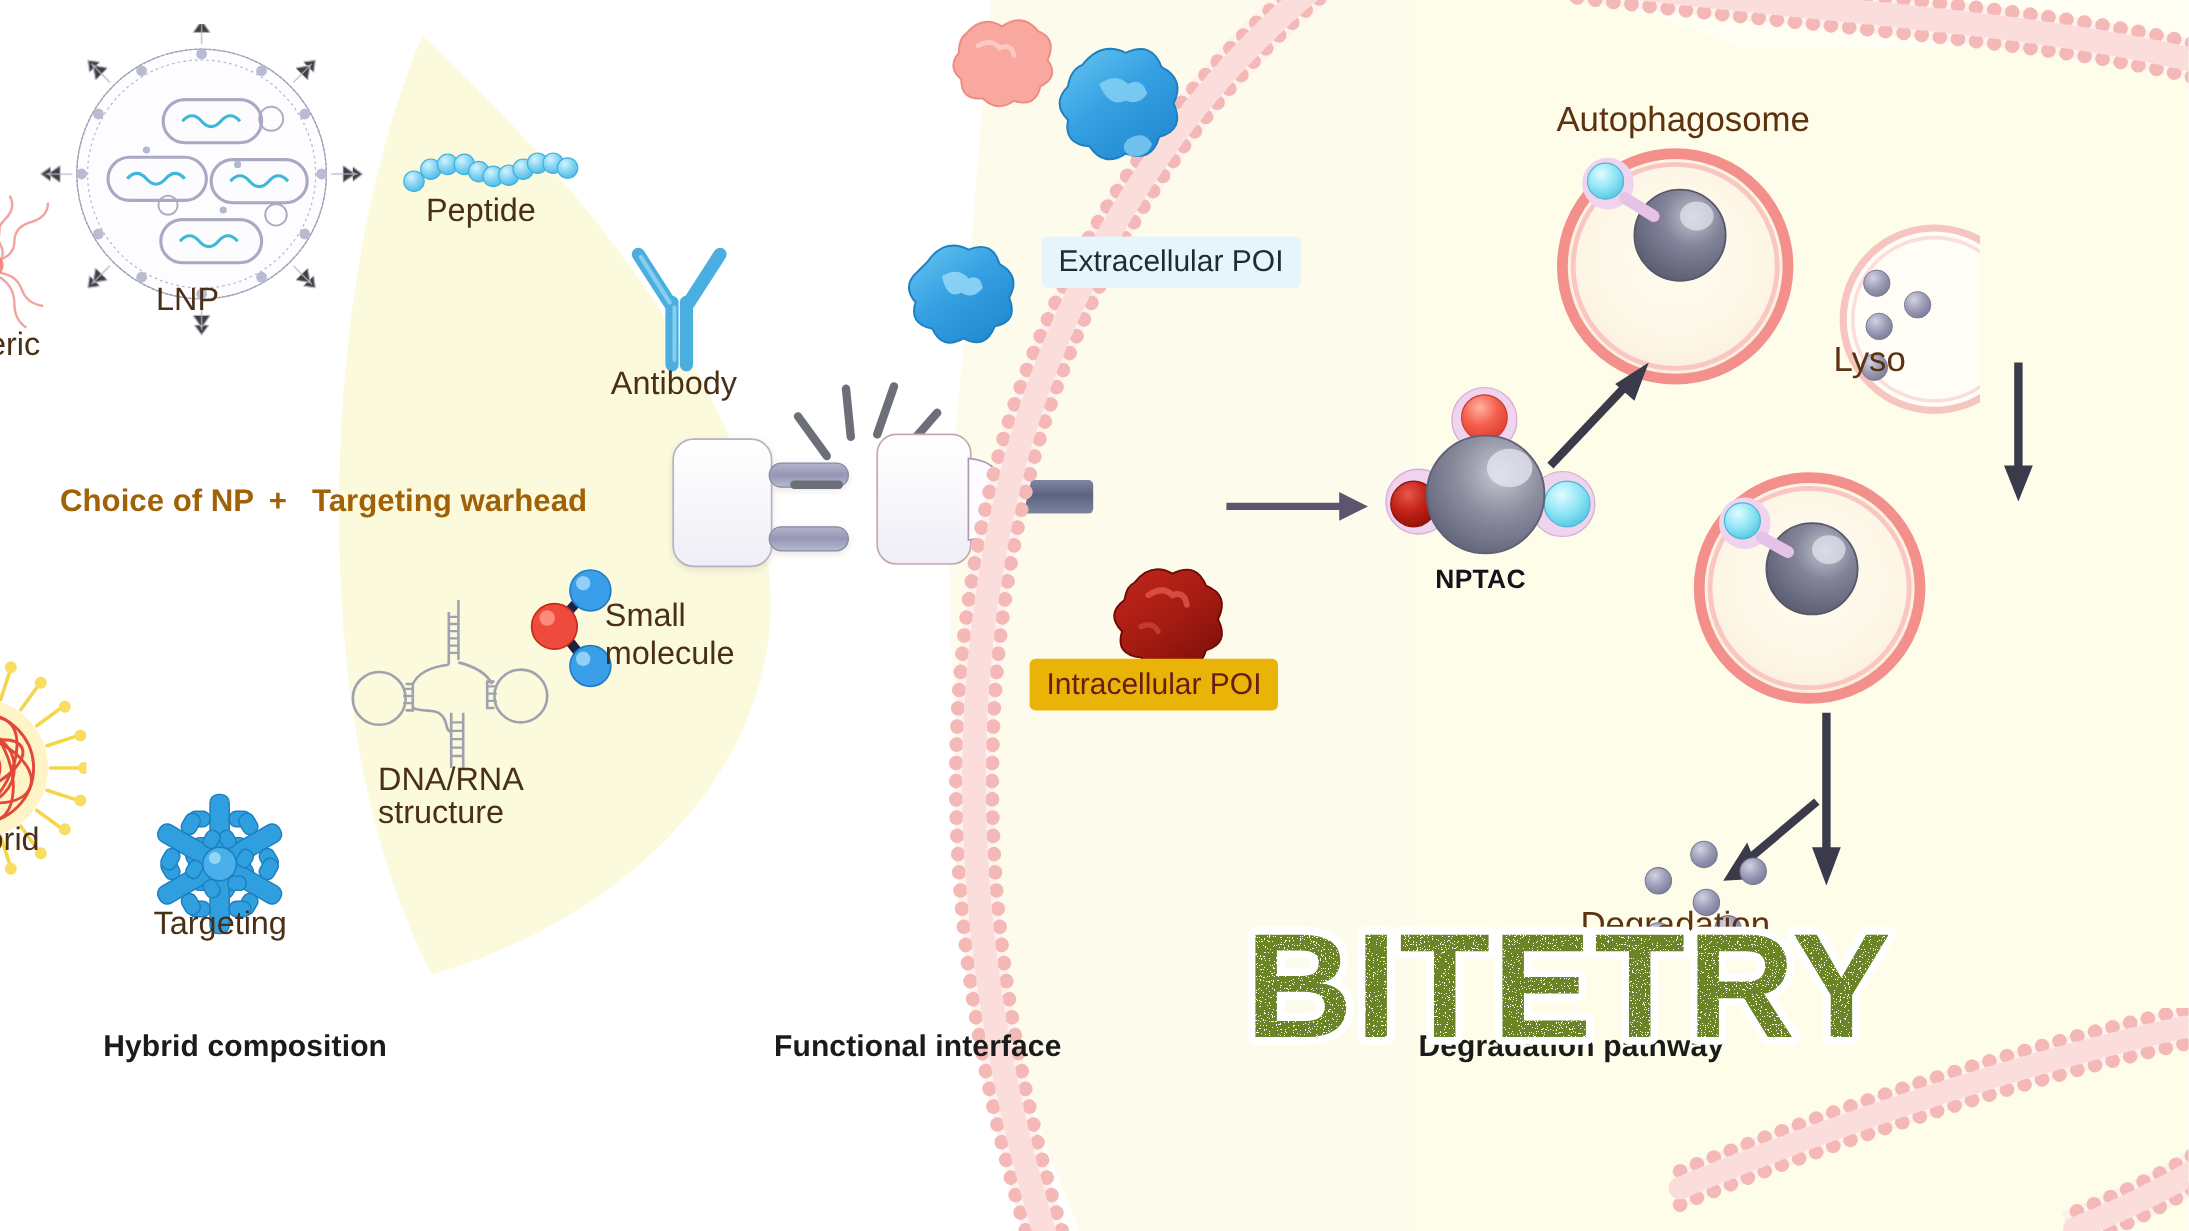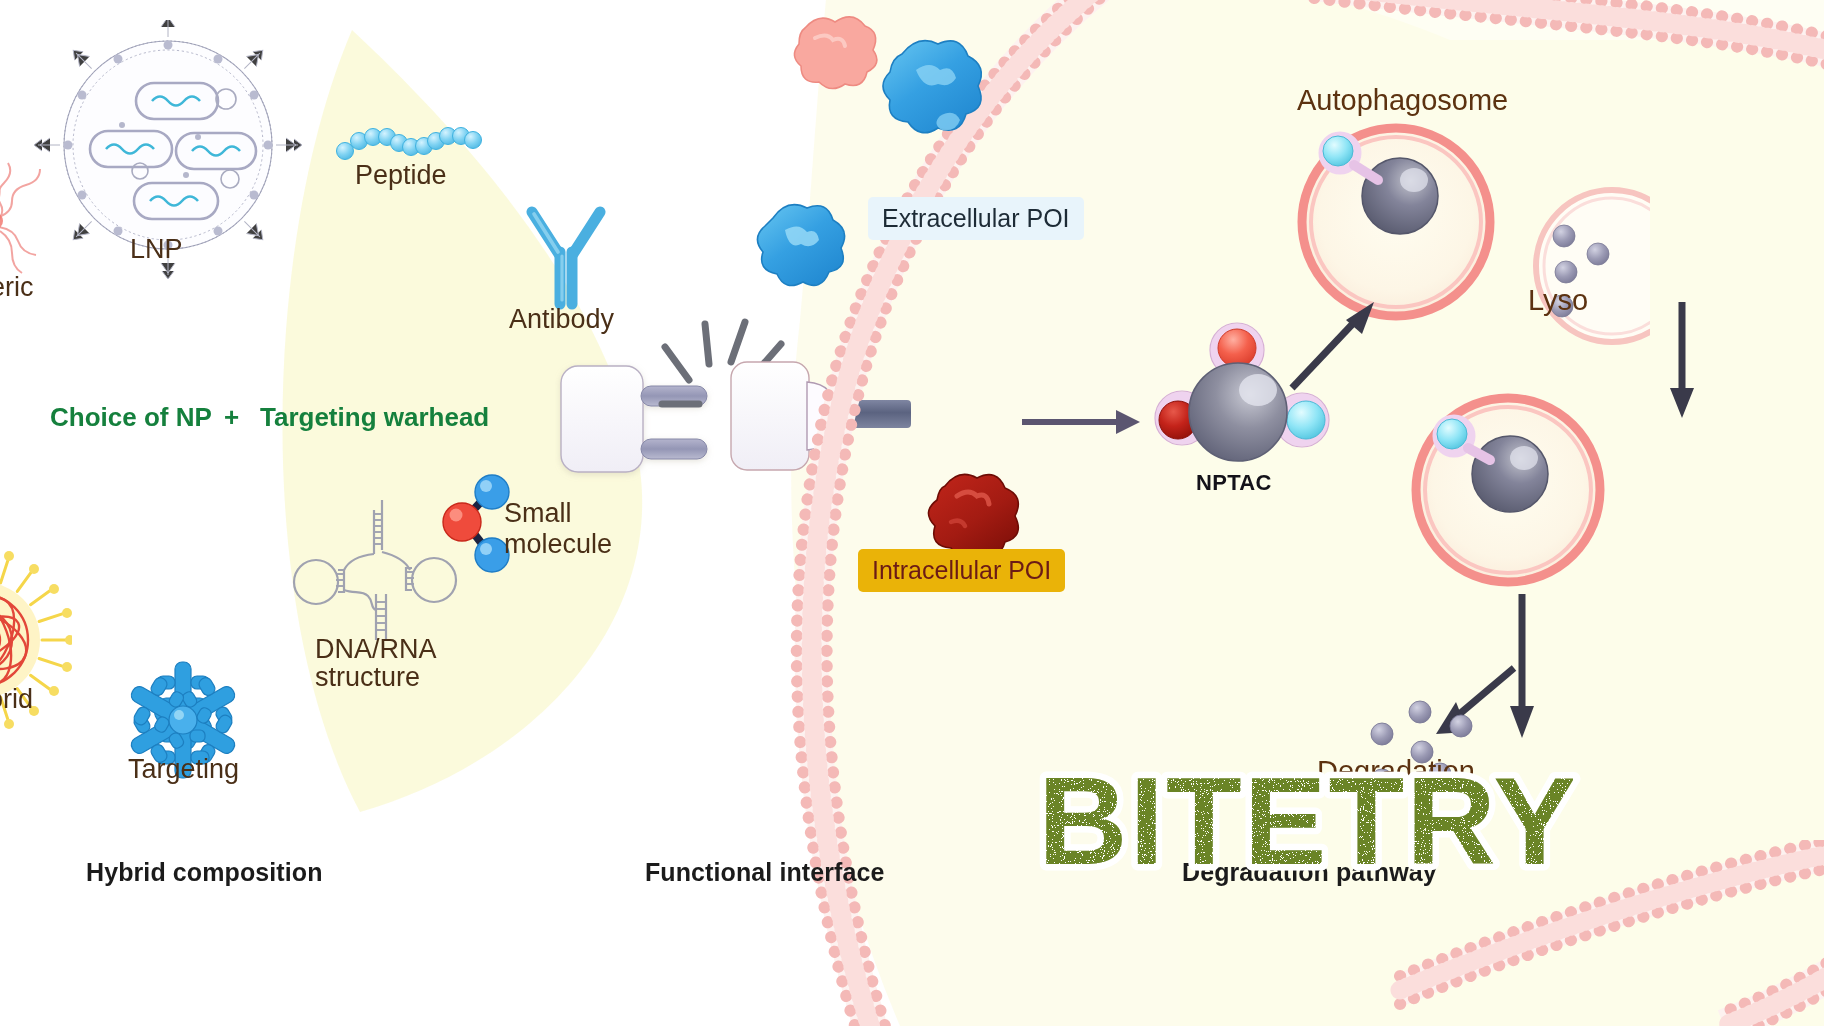--- a/index.html
+++ b/index.html
@@ -3,21 +3,21 @@
 <meta charset="utf-8">
 <style>
   html,body{margin:0;padding:0;background:#ffffff;}
   body{width:1824px;height:1026px;overflow:hidden;
        font-family:"Liberation Sans",sans-serif;position:relative;}
   #stage{position:absolute;inset:0;width:1824px;height:1026px;overflow:hidden;background:#fff;}
 
   .lbl{position:absolute;white-space:nowrap;}
   .lbl-brown{color:#4a2f17;font-size:27px;text-align:center;}
   .lbl-brown2{color:#5c3210;font-size:29px;}
-  .lbl-dark{color:#15803d;font-size:26px;font-weight:bold;}
+  .lbl-dark{color:#a16207;font-size:26px;font-weight:bold;}
   .lbl-section{color:#1b1b1b;font-size:25px;font-weight:bold;letter-spacing:.1px;}
   .lbl-nptac{color:#14121a;font-size:22px;font-weight:bold;letter-spacing:.3px;}
 
   .chip{position:absolute;padding:7px 14px;border-radius:5px;font-size:25px;white-space:nowrap;}
   .chip-extra{background:#e8f4fb;color:#1d2b36;}
   .chip-intra{background:#eab308;color:#6b1b16;}
 
   svg{display:block;}
   .wm{position:absolute;left:1038px;top:768px;width:790px;height:120px;}
 </style>

